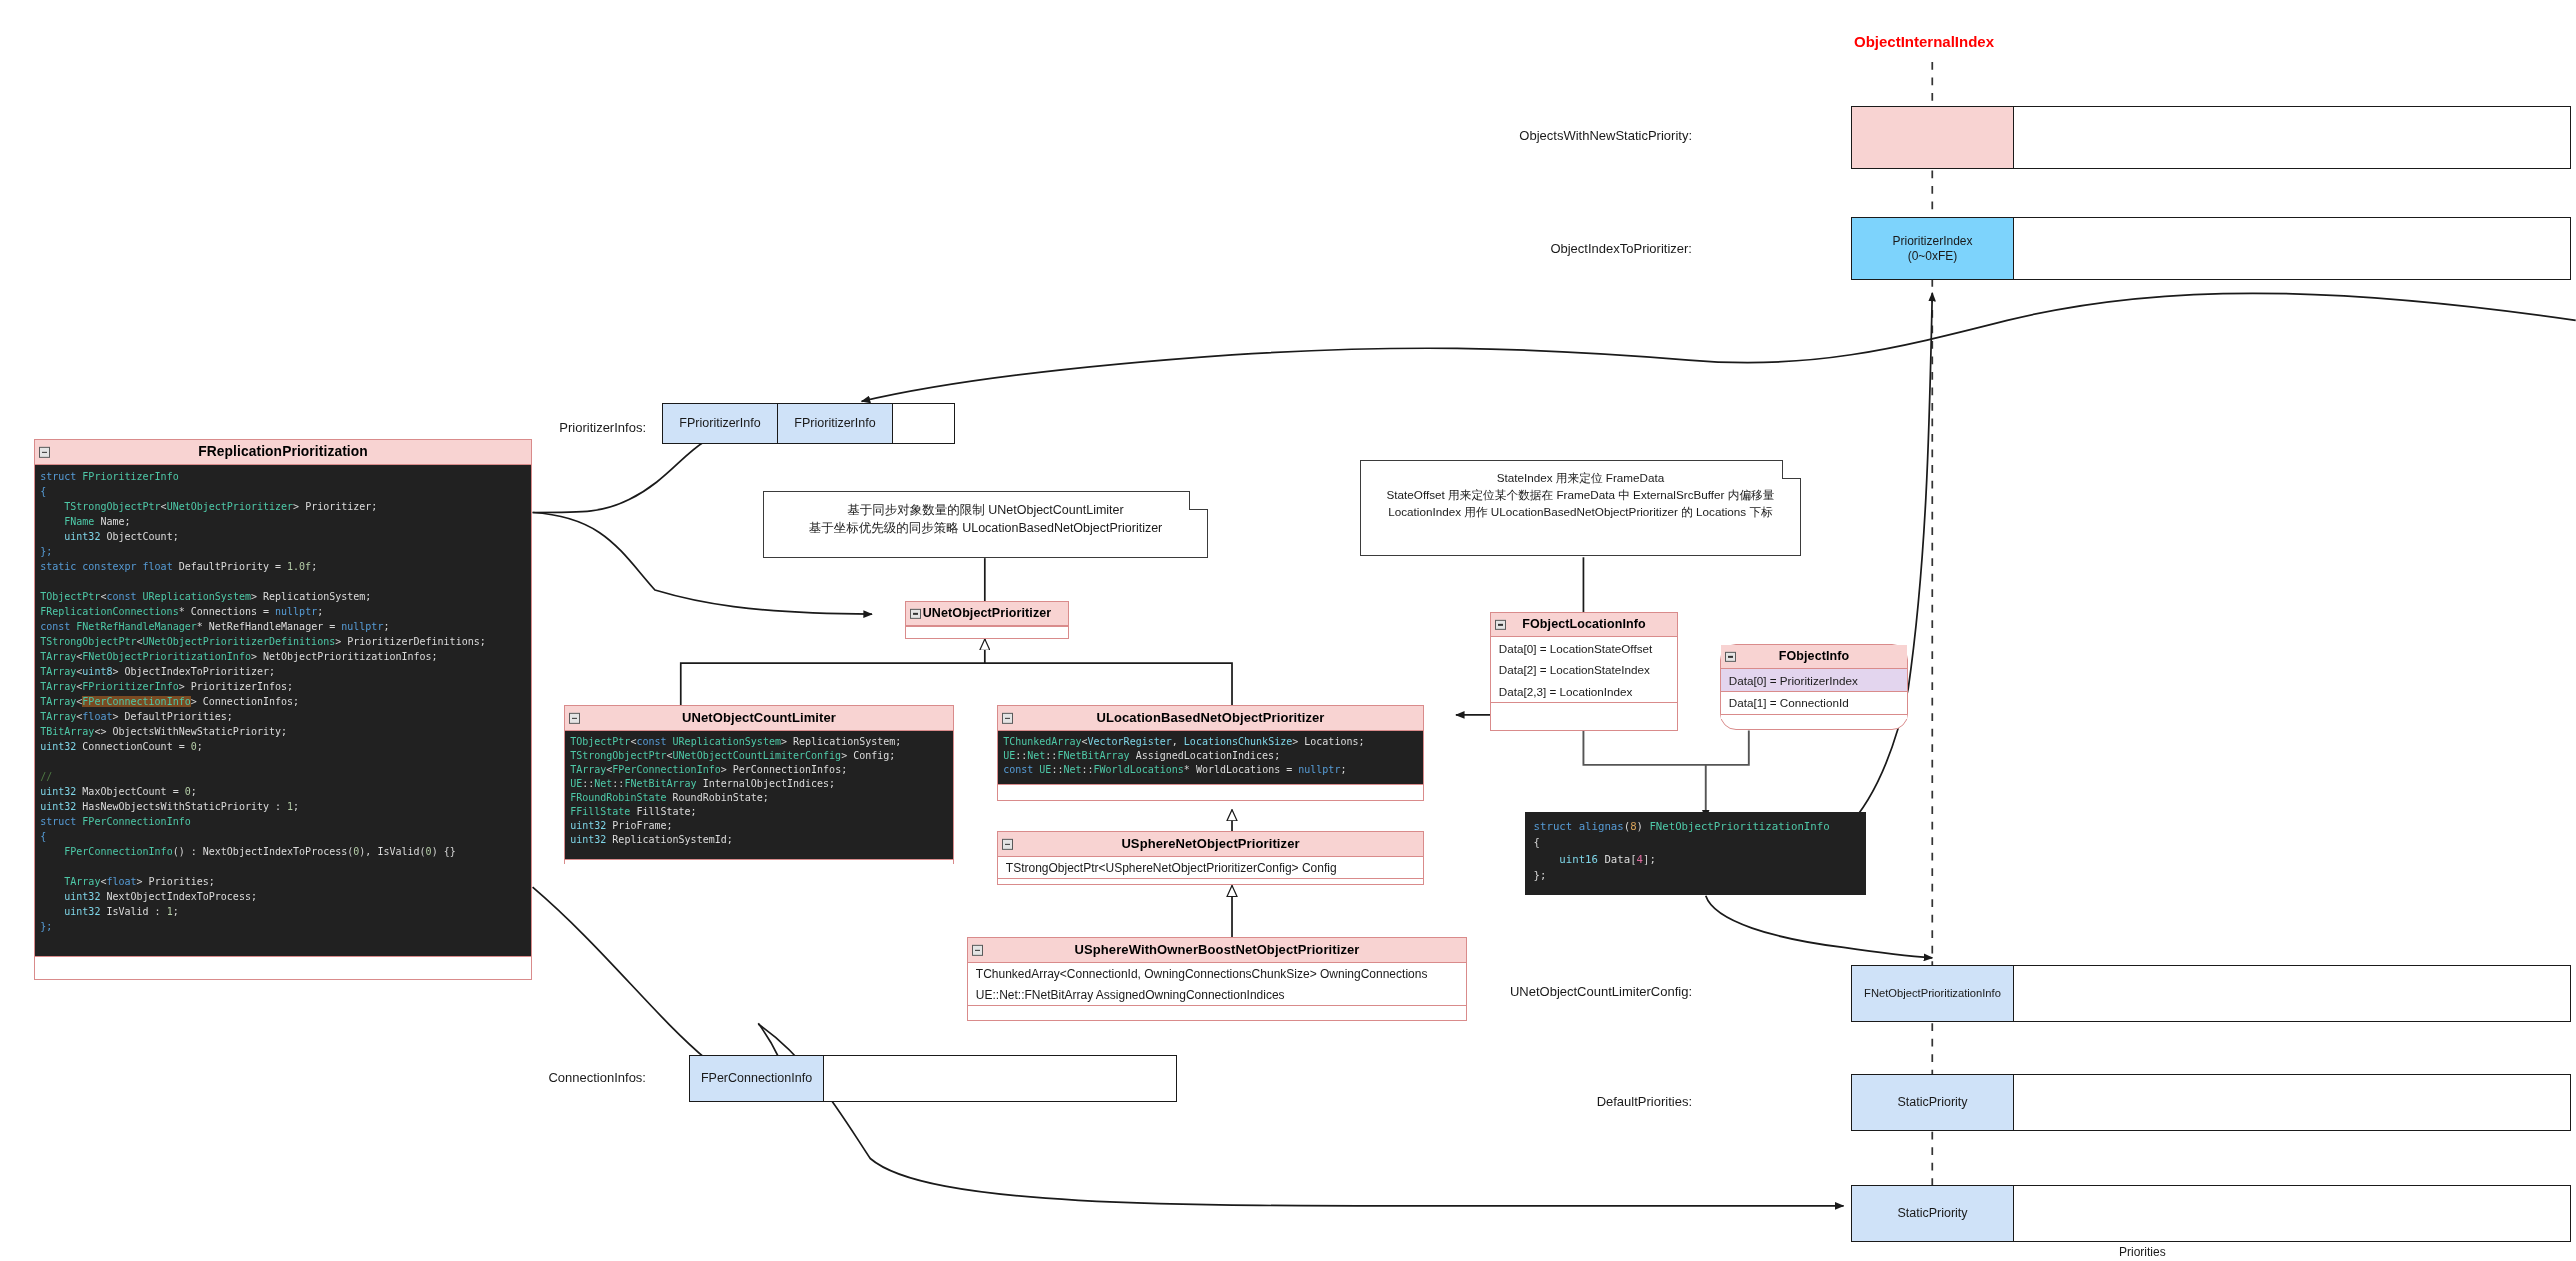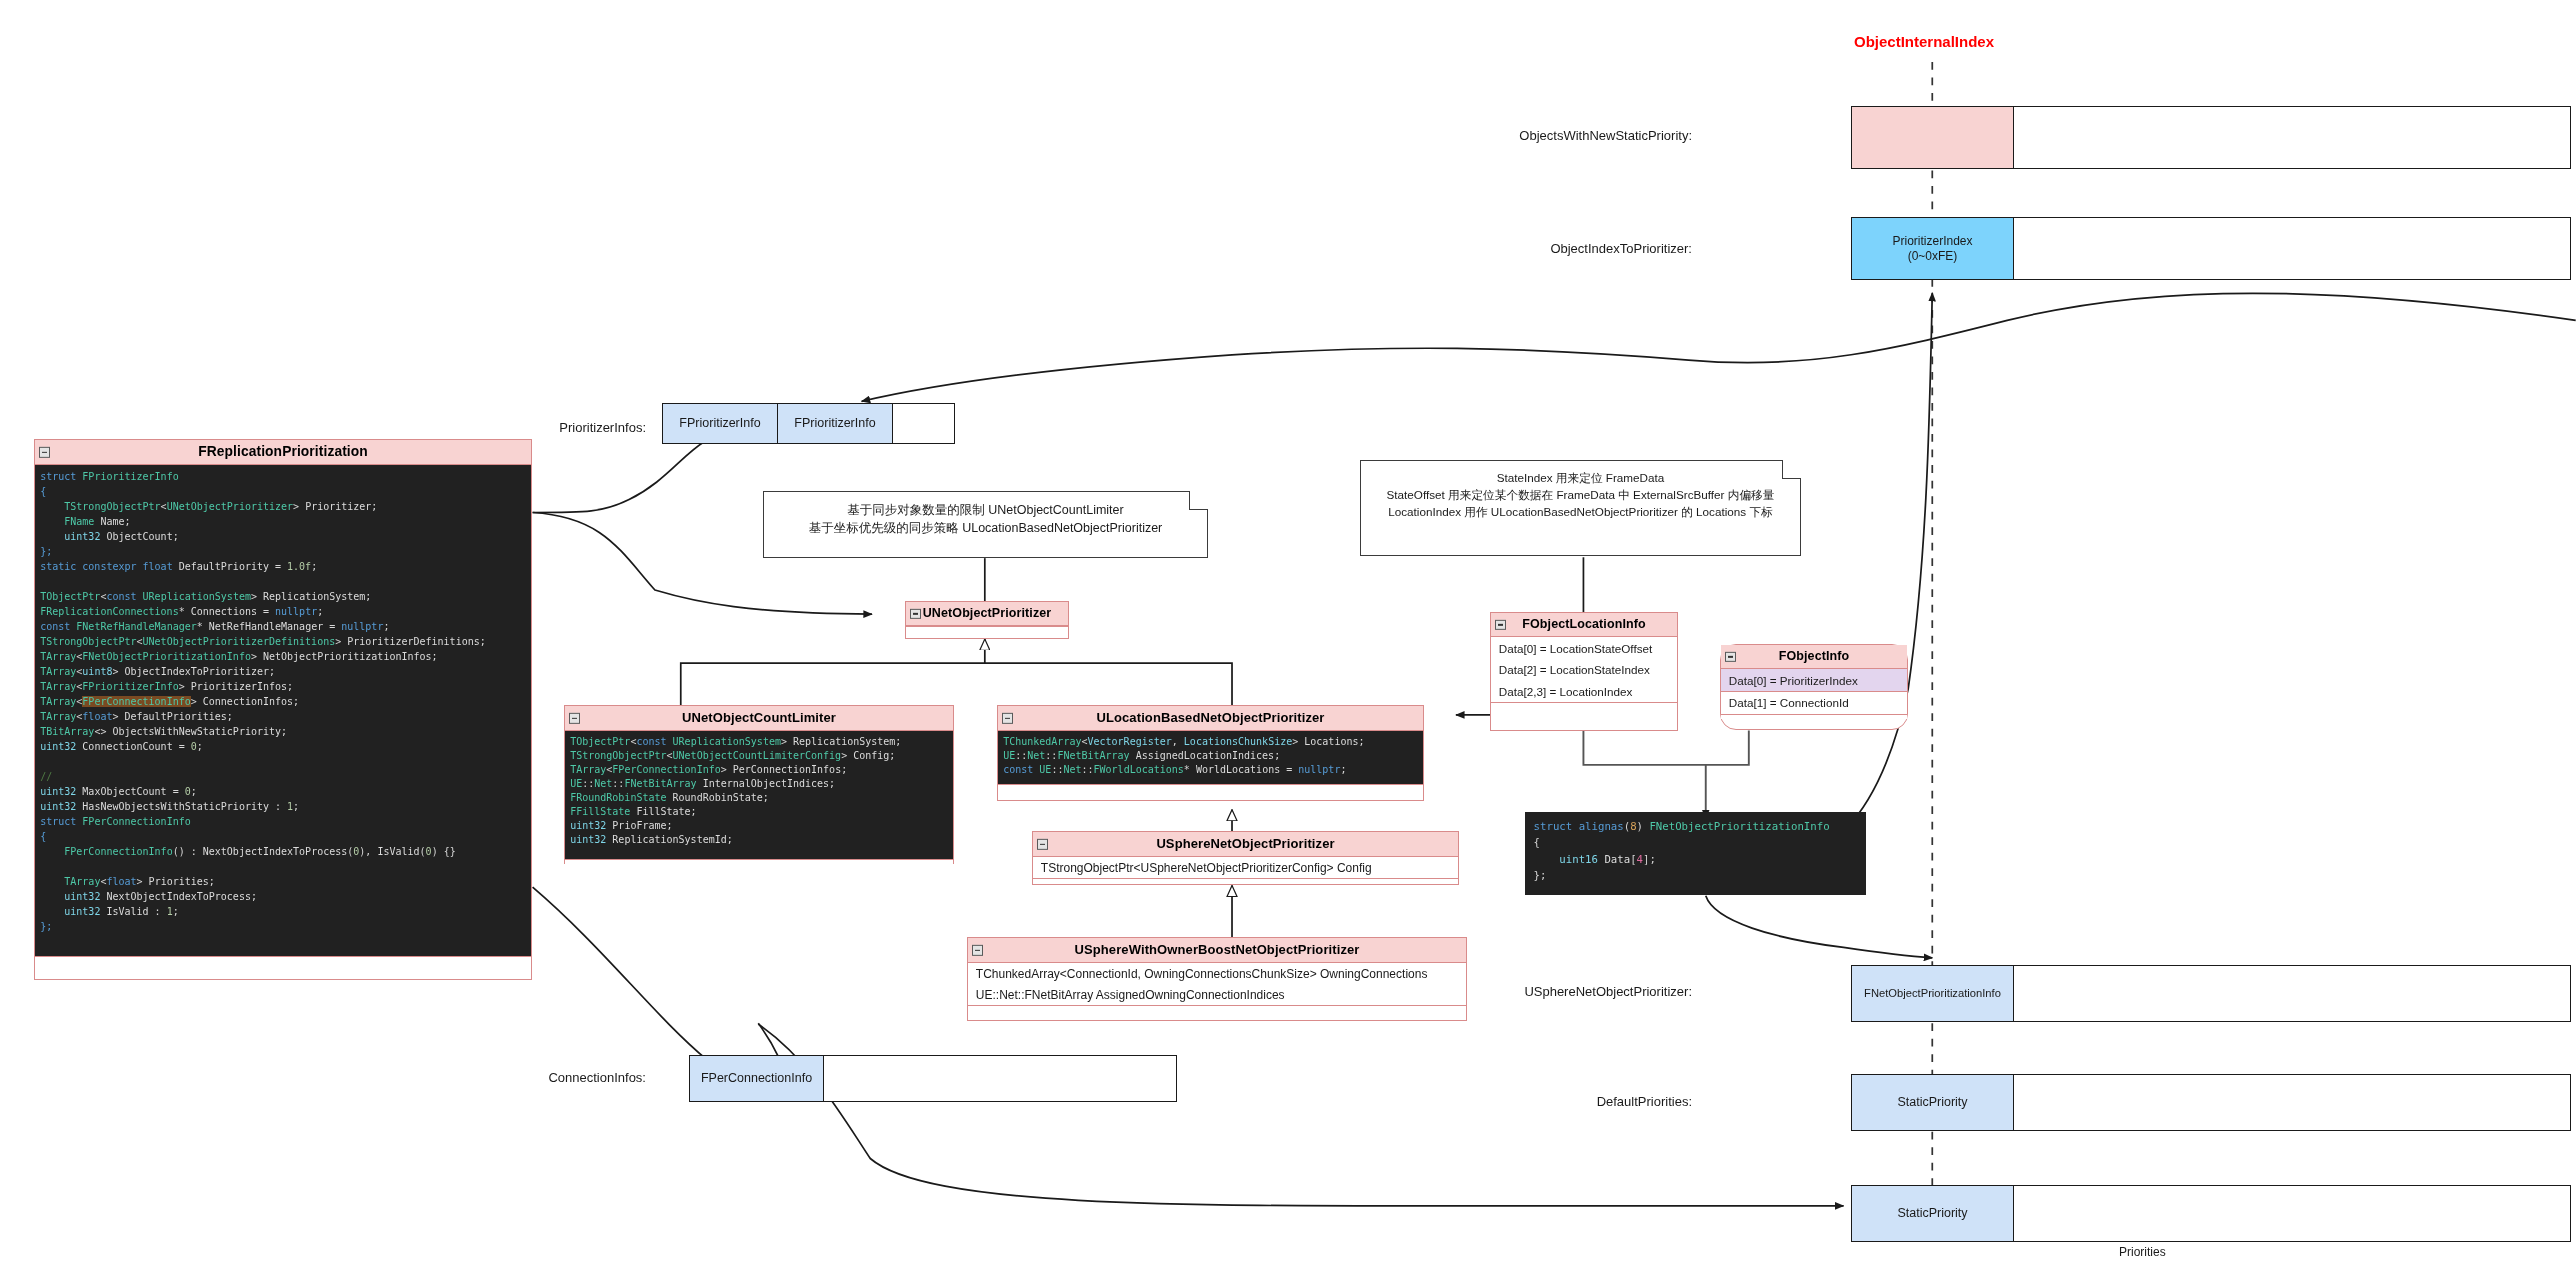--- a/index.html
+++ b/index.html
@@ -304,21 +304,21 @@
     <div class="hdr" style="font-size:13px;">
       <span class="minus"></span>
       <span>ULocationBasedNetObjectPrioritizer</span>
     </div>
     <div class="body-code" style="height:53px; font-size:10px; line-height:14.2px;"><span class="t">TChunkedArray</span><span class="p">&lt;</span><span class="ty">VectorRegister</span>, <span class="ty">LocationsChunkSize</span><span class="p">&gt;</span> <span class="id">Locations;</span>
 <span class="t">UE</span><span class="p">::</span><span class="t">Net</span><span class="p">::</span><span class="t">FNetBitArray</span> <span class="id">AssignedLocationIndices;</span>
 <span class="k">const</span> <span class="t">UE</span><span class="p">::</span><span class="t">Net</span><span class="p">::</span><span class="t">FWorldLocations</span><span class="p">*</span> <span class="id">WorldLocations</span> = <span class="k">nullptr</span>;</div>
     <div class="foot"></div>
   </div>
 
-  <div class="uml" style="left:997px; top:831px; width:427px; height:54px;margin-left:35px;">
+  <div class="uml" style="left:997px; top:831px; width:427px; height:54px;">
     <div class="hdr" style="font-size:13px;">
       <span class="minus"></span>
       <span>USphereNetObjectPrioritizer</span>
     </div>
     <div class="uml-rows" style="font-size:12px;">
       <div class="row" style="padding:3.4px 7.8px;">TStrongObjectPtr&lt;USphereNetObjectPrioritizerConfig&gt; Config</div>
     </div>
     <div class="foot" style="height:4.3px;"></div>
   </div>
 
@@ -385,21 +385,21 @@
 
   <div class="slabel" style="left:1465px; top:241px; width:227px; font-size:13px;">ObjectIndexToPrioritizer:</div>
   <div class="strip" style="left:1851px; top:217px; width:720px; height:63px;">
     <div class="cell purple" style="width:162px; font-size:12px; flex-direction:column;">
       <span>PrioritizerIndex</span>
       <span>(0~0xFE)</span>
     </div>
     <div class="cell rest"></div>
   </div>
 
-  <div class="slabel" style="left:1378px; top:984px; width:314px; font-size:13px;">USphereNetObjectPrioritizer:</div>
+  <div class="slabel" style="left:1378px; top:984px; width:314px; font-size:13px;">UNetObjectCountLimiterConfig:</div>
   <div class="strip" style="left:1851px; top:965px; width:720px; height:57px;">
     <div class="cell blue" style="width:162px; font-size:11.2px;">FNetObjectPrioritizationInfo</div>
     <div class="cell rest"></div>
   </div>
 
   <div class="slabel" style="left:1465px; top:1094px; width:227px; font-size:13px;">DefaultPriorities:</div>
   <div class="strip" style="left:1851px; top:1074px; width:720px; height:57px;">
     <div class="cell blue" style="width:162px; font-size:12.5px;">StaticPriority</div>
     <div class="cell rest"></div>
   </div>

